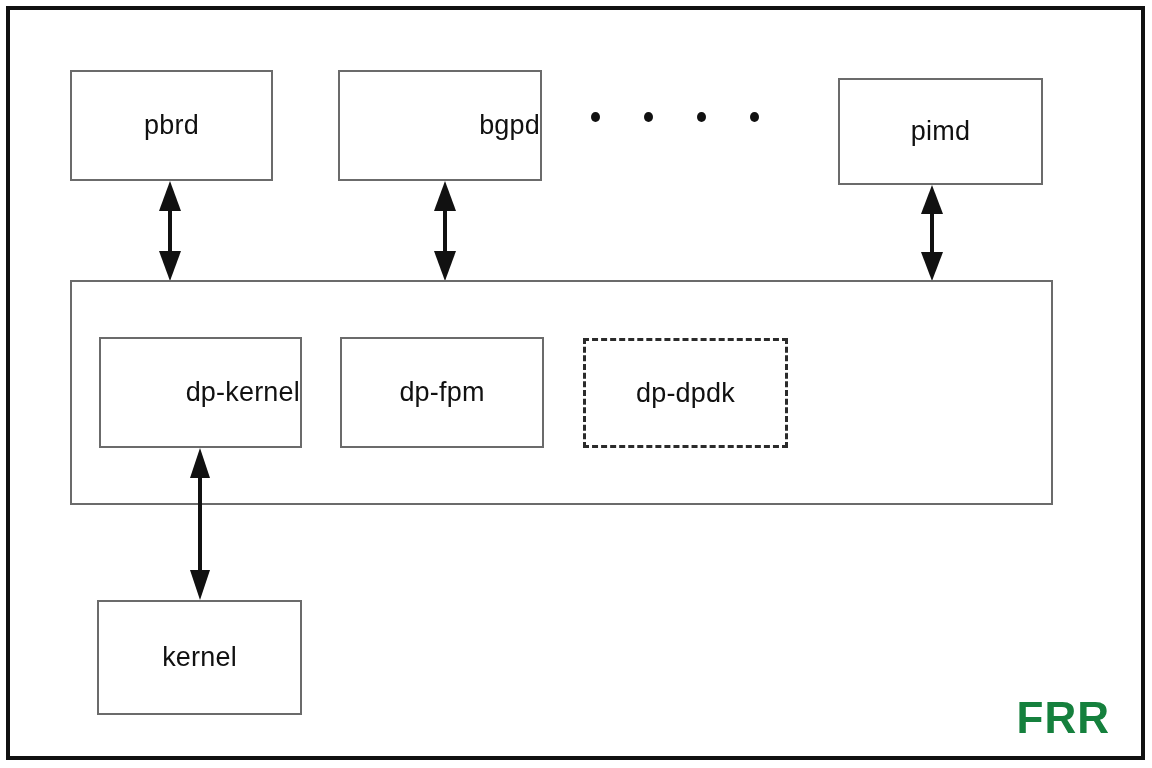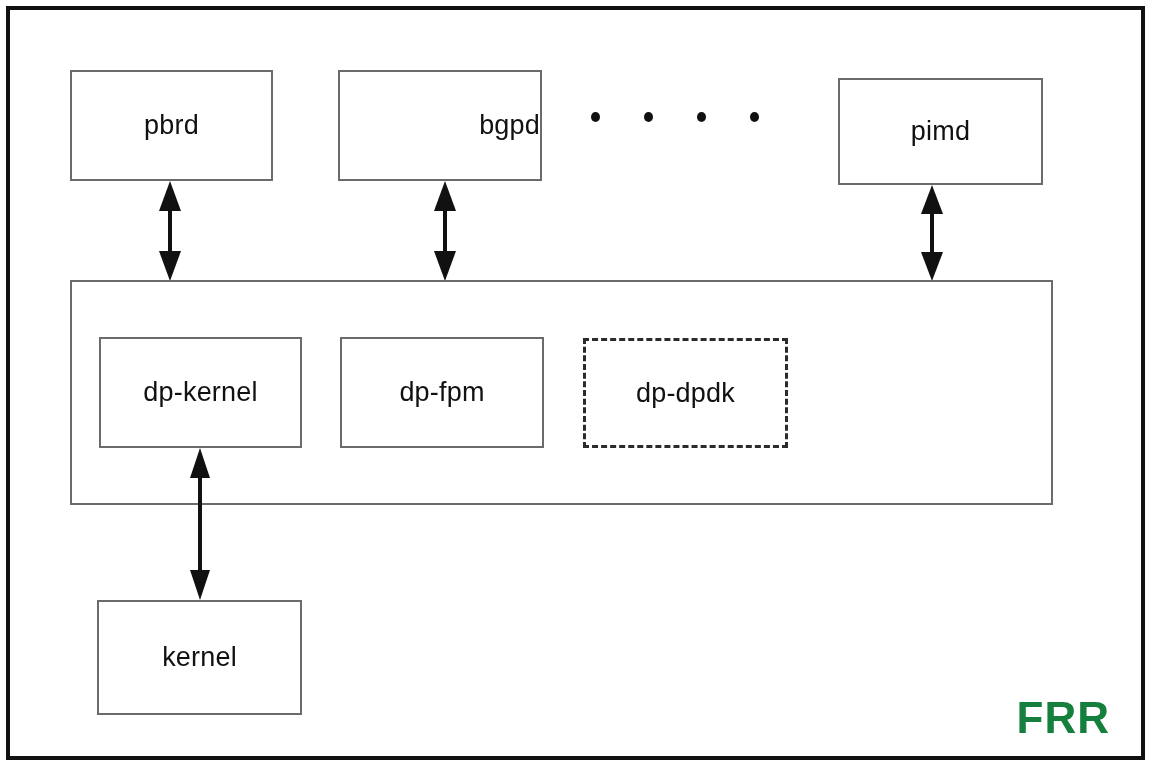--- a/index.html
+++ b/index.html
@@ -138,21 +138,21 @@
   <div class="arrow" style="left:914px; top:185px;">
     <svg width="36" height="96" viewBox="0 0 36 96">
       <line x1="18" y1="14" x2="18" y2="82" stroke="#111111" stroke-width="4"></line>
       <polygon points="18,0 7,29 29,29" fill="#111111"></polygon>
       <polygon points="18,96 7,67 29,67" fill="#111111"></polygon>
     </svg>
   </div>
 
   <div class="container-box"></div>
 
-  <div class="node solid" style="left:99px; top:337px; width:203px; height:111px;">
+  <div class="node solid" style="left:99px; top:337px; width:203px; height:111px;justify-content:flex-end;">
     <span class="node-label">dp-kernel</span>
   </div>
 
   <div class="node dashed" style="left:583px; top:338px; width:205px; height:110px;">
     <span class="node-label">dp-dpdk</span>
   </div>
 
   <div class="node solid" style="left:340px; top:337px; width:204px; height:111px;">
     <span class="node-label">dp-fpm</span>
   </div>

